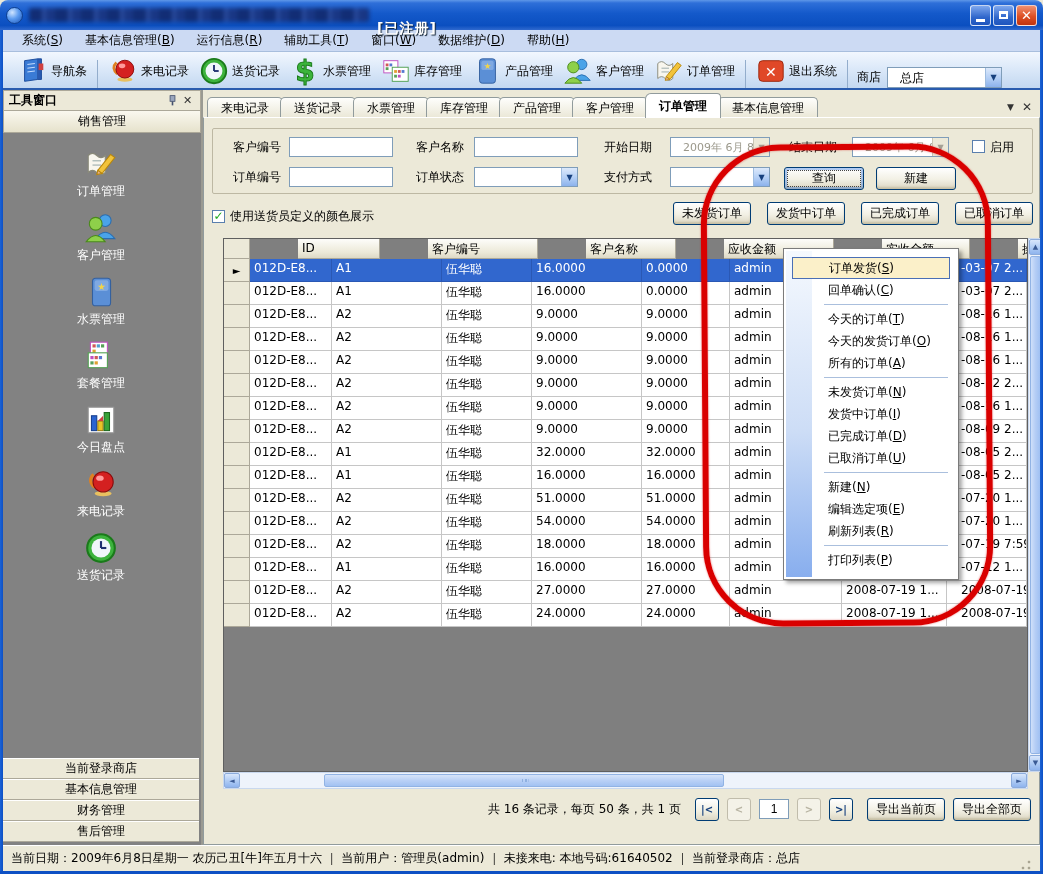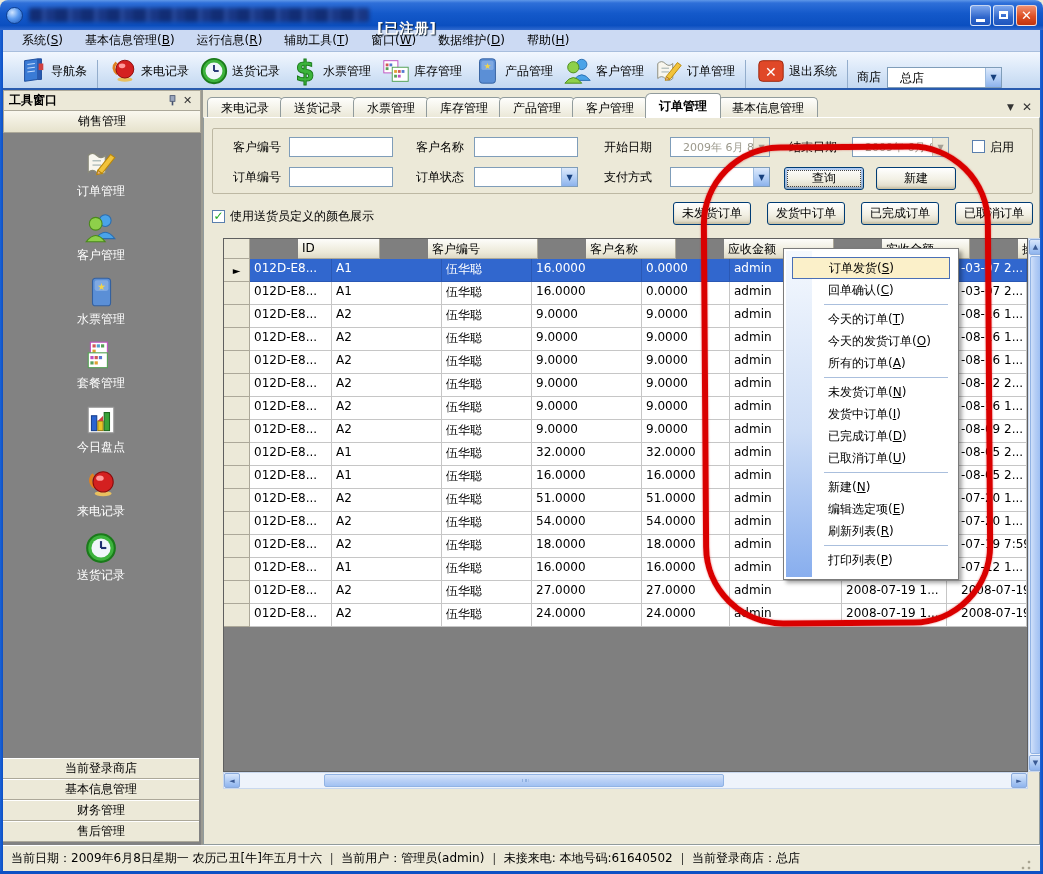--- a/index.html
+++ b/index.html
@@ -624,20 +624,30 @@
       </div>
 
       <div class="hscroll">
         <div class="sb-arrow left">◄</div>
         <div class="thumb">
             <div class="grip"></div>
           </div>
         <div class="sb-arrow right">►</div>
       </div>
 
+      <div class="footer">
+        <span class="pg-summary">共 16 条记录，每页 50 条，共 1 页</span>
+        <span class="pgbtn">|&lt;</span>
+        <span class="pgbtn disabled">&lt;</span>
+        <input class="pg-input" value="1" style="">
+        <span class="pgbtn disabled">&gt;</span>
+        <span class="pgbtn">&gt;|</span>
+        <button class="xpbtn" style="margin-left:6px">导出当前页</button>
+        <button class="xpbtn">导出全部页</button>
+      </div>
     </div>
   </div>
 
   <div class="ctx-menu" id="ctx-menu">
     <div class="ctx-strip"></div>
   <div class="menu-row hl">订单发货(<u>S</u>)</div>
       <div class="menu-row">回单确认(<u>C</u>)</div>
       <div class="menu-sep"></div>
       <div class="menu-row">今天的订单(<u>T</u>)</div>
       <div class="menu-row">今天的发货订单(<u>O</u>)</div>

